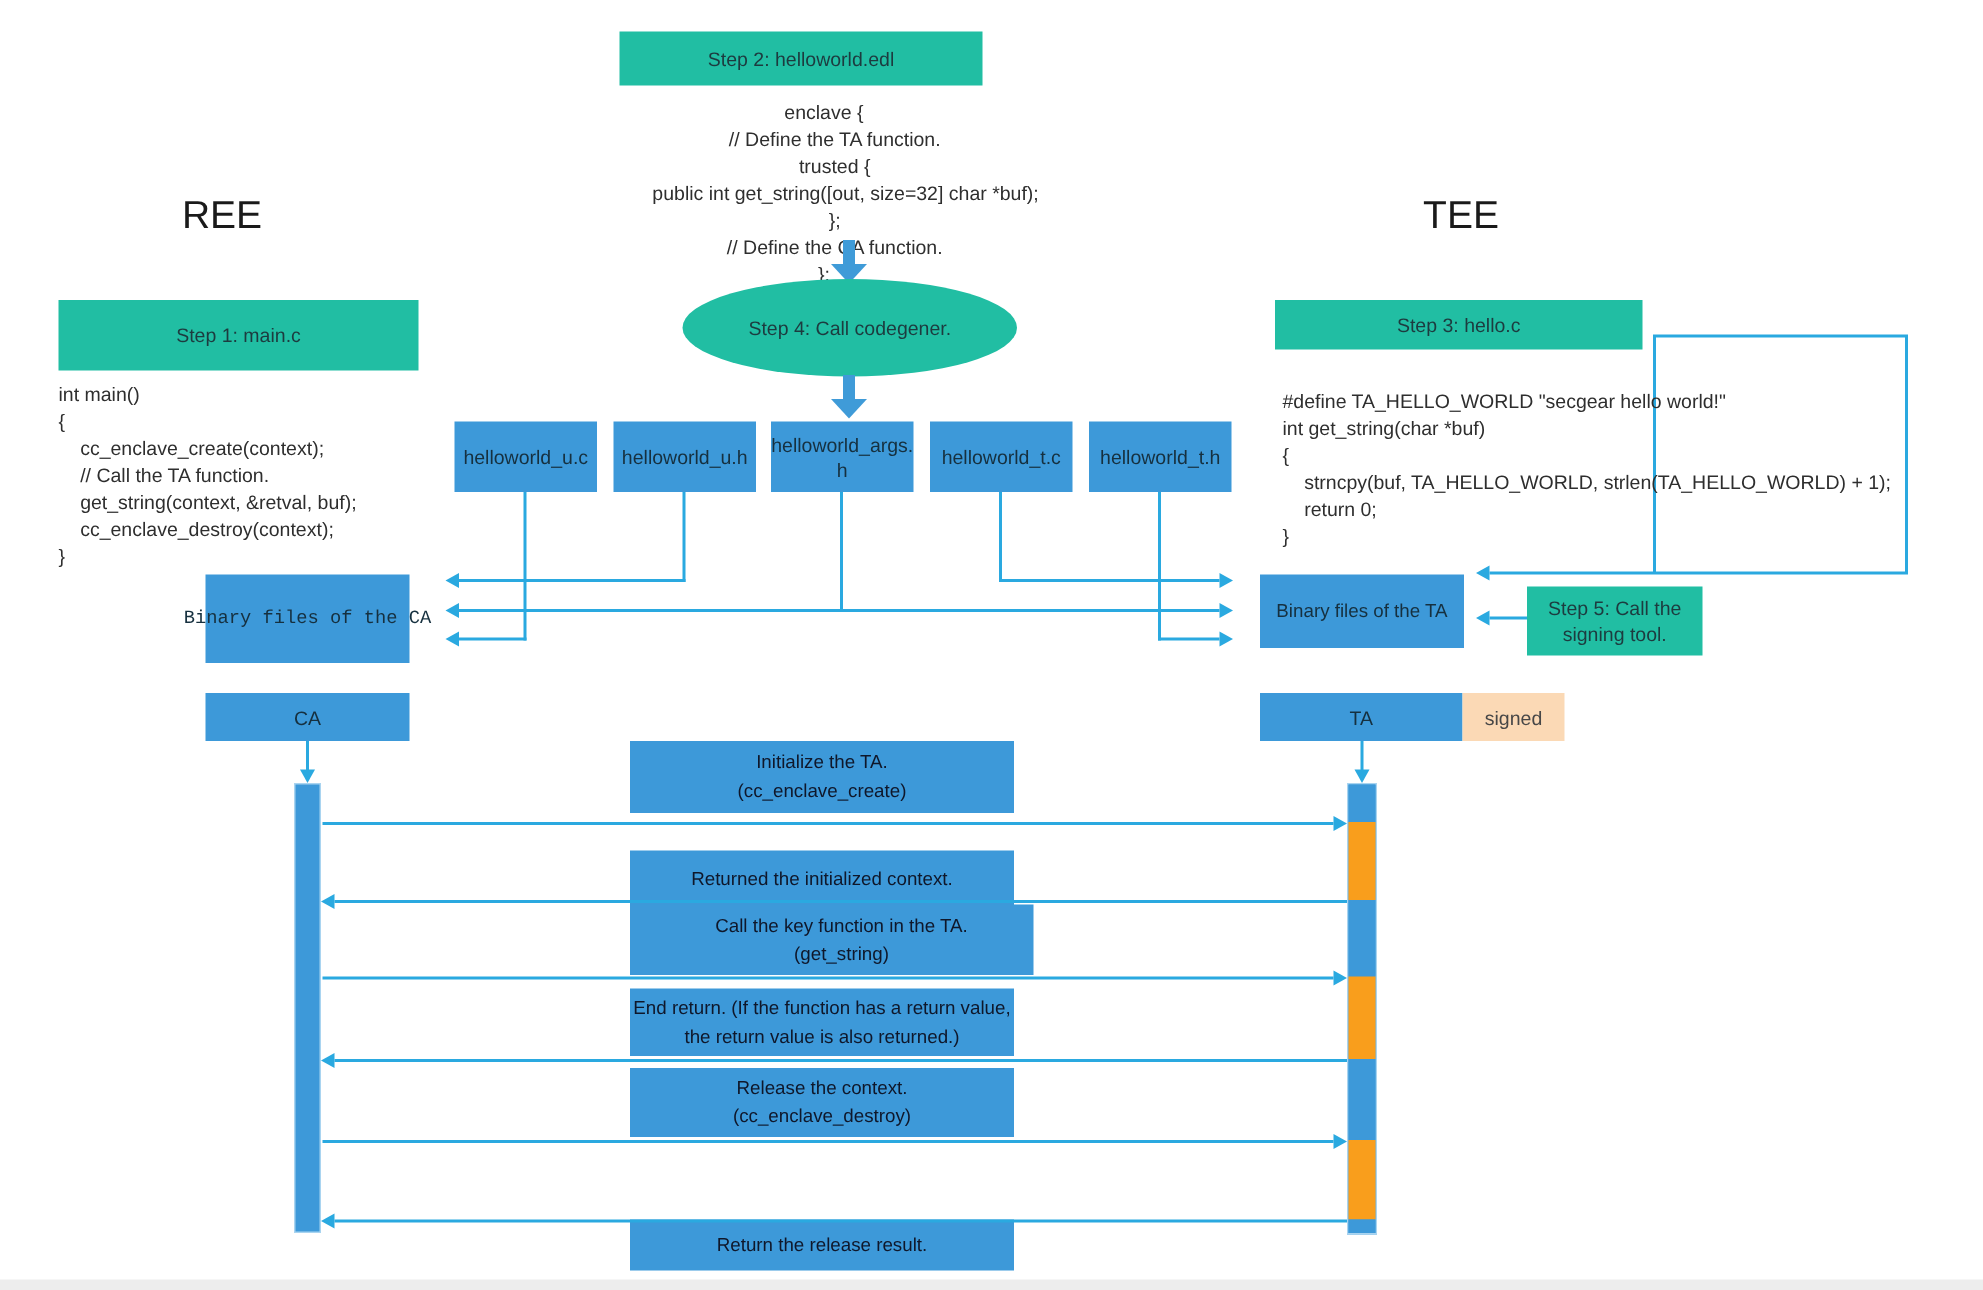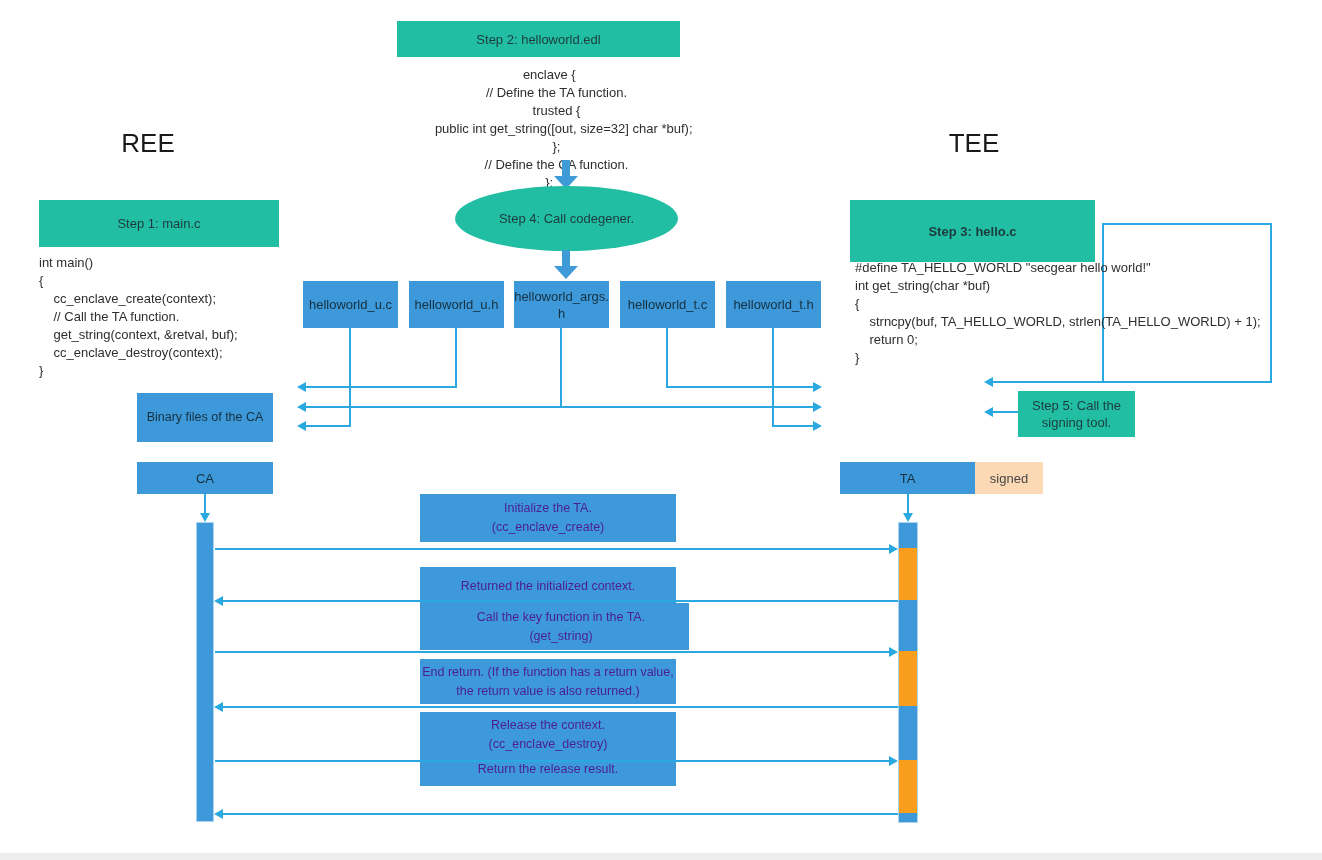--- a/index.html
+++ b/index.html
@@ -31,56 +31,56 @@
       border-top:5px solid transparent; border-bottom:5px solid transparent;
       border-left:9px solid #2AA9E0;}
   .ad{position:absolute; width:0; height:0;
       border-left:5px solid transparent; border-right:5px solid transparent;
       border-top:9px solid #2AA9E0;}
   .thick-stem{position:absolute; width:8px; background:#3F9BD8;}
   .thick-head{position:absolute; width:0; height:0;
       border-left:12px solid transparent; border-right:12px solid transparent;
       border-top:13px solid #3F9BD8;}
   .rectline{position:absolute; border:2px solid #2AA9E0; box-sizing:border-box; background:transparent;}
-  .msg{left:420px; width:256px; font-size:12.5px; line-height:19px; white-space:pre-line; color:#4c1d95;}
+  .msg{left:420px; width:256px; font-size:12.5px; line-height:19px; white-space:pre-line; color:#0f172a;}
   .bar{position:absolute; background:#3D99D9; border:1px solid #A9D4F0; box-sizing:border-box;}
   .ta-bar{display:flex; flex-direction:column;}
   .seg-b{background:#3D99D9; width:100%;}
   .seg-o{background:#F99E1C; width:100%;}
   .wrapbreak{word-break:break-all;text-align:center;}
   .nowrap{white-space:nowrap; font-size:12.5px;}
   .bottom-strip{position:absolute; background:#ededed;}
 </style>
 </head>
 <body>
 
 <div class="canvas">
 
   <div class="hd" style="left:120px; top:128px; width:56px; text-align:center;">REE</div>
   <div class="hd" style="left:946px; top:128px; width:56px; text-align:center;">TEE</div>
 
-  <div class="gbox" style="left:397px; top:21px; width:283px; height:36px;">Step 2: helloworld.edl</div>
+  <div class="gbox" style="left:413px; top:21px; width:242px; height:36px;">Step 2: helloworld.edl</div>
   <div class="code" style="left:406px; top:66px;text-align:center;">enclave {
     // Define the TA function.
     trusted {
         public int get_string([out, size=32] char *buf);
     };
     // Define the CA function.
 };</div>
 
   <div class="gbox" style="left:39px; top:200px; width:240px; height:47px;">Step 1: main.c</div>
   <div class="code" style="left:39px; top:254px;">int main()
 {
     cc_enclave_create(context);
     // Call the TA function.
     get_string(context, &amp;retval, buf);
     cc_enclave_destroy(context);
 }</div>
 
-  <div class="gbox" style="left:850px; top:200px; width:245px; height:62px;font-weight:bold;">Step 3: hello.c</div>
+  <div class="gbox" style="left:850px; top:200px; width:245px; height:33px;">Step 3: hello.c</div>
   <div class="rectline" style="left:1102px; top:223px; width:170px; height:160px;"></div>
   <div class="code" style="left:855px; top:259px;">#define TA_HELLO_WORLD "secgear hello world!"
 int get_string(char *buf)
 {
     strncpy(buf, TA_HELLO_WORLD, strlen(TA_HELLO_WORLD) + 1);
     return 0;
 }</div>
 
   <div class="thick-stem" style="left:562px; top:160px; height:17px;"></div>
   <div class="thick-head" style="left:554px; top:176px;"></div>
@@ -111,21 +111,22 @@
 
   <div class="hl" style="left:306px; top:425px; width:45px;"></div>
   <div class="al" style="left:297px; top:421px;"></div>
 
   <div class="hl" style="left:666px; top:386px; width:147px;"></div>
   <div class="ar" style="left:813px; top:382px;"></div>
 
   <div class="hl" style="left:772px; top:425px; width:41px;"></div>
   <div class="ar" style="left:813px; top:421px;"></div>
 
-  <div class="bbox nowrap" style="left:137px; top:393px; width:136px; height:49px;">Binary files of the CA</div>
+  <div class="bbox nowrap" style="left:137px; top:383px; width:136px; height:59px;font-family:Liberation Mono, monospace;">Binary files of the CA</div>
+  <div class="bbox nowrap" style="left:840px; top:383px; width:136px; height:49px;">Binary files of the TA</div>
 
   <div class="hl" style="left:993px; top:381px; width:109px;"></div>
   <div class="al" style="left:984px; top:377px;"></div>
 
   <div class="gbox" style="left:1018px; top:391px; width:117px; height:46px; padding:0 8px; box-sizing:border-box;">Step 5: Call the signing tool.</div>
   <div class="hl" style="left:993px; top:411px; width:25px;"></div>
   <div class="al" style="left:984px; top:407px;"></div>
 
   <div class="bbox" style="left:137px; top:462px; width:136px; height:32px;">CA</div>
   <div class="bbox" style="left:840px; top:462px; width:135px; height:32px;">TA</div>
@@ -148,21 +149,21 @@
   </div>
 
   <div class="bbox msg" style="top:494px; height:48px;">Initialize the TA.
 (cc_enclave_create)</div>
   <div class="bbox msg" style="top:567px; height:38px;">Returned the initialized context.</div>
   <div class="bbox msg" style="top:603px; height:47px;padding-left:13px;">Call the key function in the TA.
 (get_string)</div>
   <div class="bbox msg" style="top:659px; height:45px;">End return. (If the function has a return value, the return value is also returned.)</div>
   <div class="bbox msg" style="top:712px; height:46px;">Release the context.
 (cc_enclave_destroy)</div>
-  <div class="bbox msg" style="top:752px; height:34px;text-align:right;">Return the release result.</div>
+  <div class="bbox msg" style="top:813px; height:34px;text-align:right;">Return the release result.</div>
 
   <div class="hl" style="left:215px; top:548px; width:674px;"></div>
   <div class="ar" style="left:889px; top:544px;"></div>
 
   <div class="hl" style="left:223px; top:600px; width:675px;"></div>
   <div class="al" style="left:214px; top:596px;"></div>
 
   <div class="hl" style="left:215px; top:651px; width:674px;"></div>
   <div class="ar" style="left:889px; top:647px;"></div>
 

